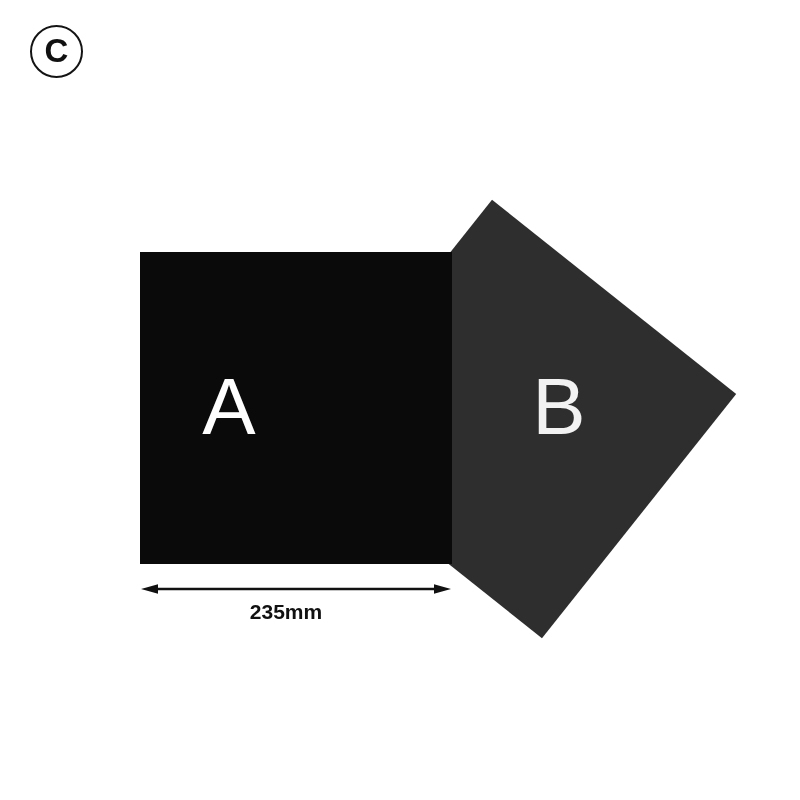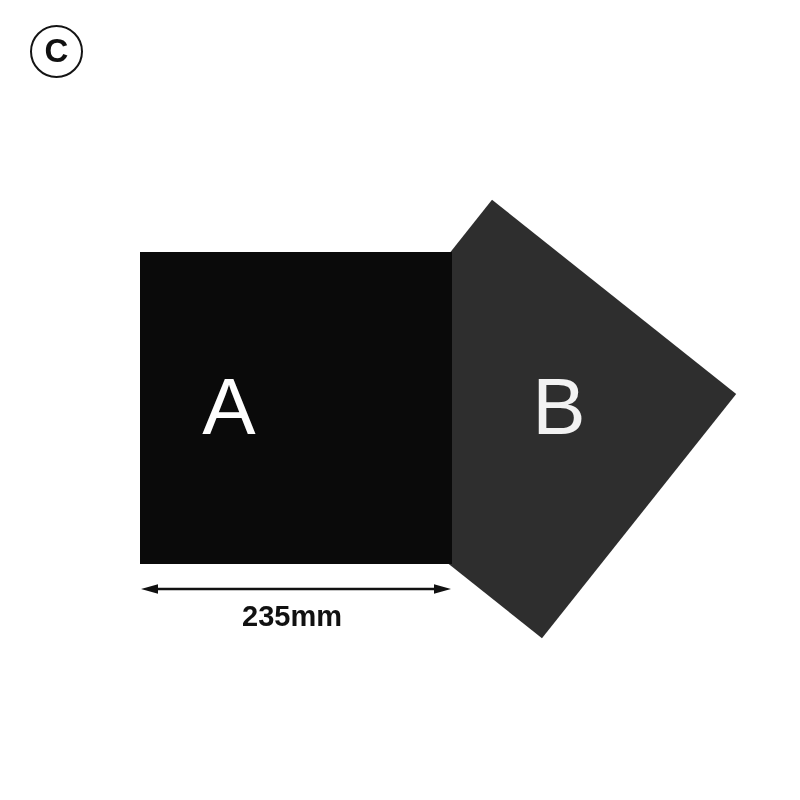--- a/index.html
+++ b/index.html
@@ -73,25 +73,25 @@
   .dim-arrow {
     position: absolute;
     left: 140px;
     top: 581px;
     width: 312px;
     height: 16px;
     z-index: 2;
   }
   .dim-label {
     position: absolute;
-    left: 136px;
+    left: 130px;
     top: 600px;
     width: 312px;
     text-align: center;
-    font-size: 29px;
+    font-size: 21px;
     font-weight: 700;
     z-index: 2;
   }
 </style>
 </head>
 <body>
 
 <div class="canvas">
 
   <div class="badge">

